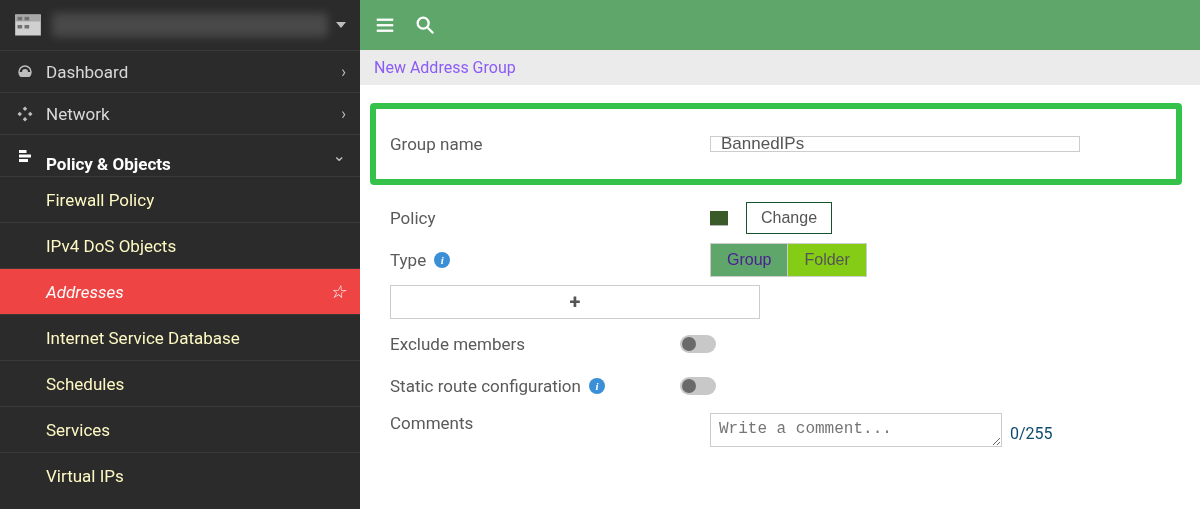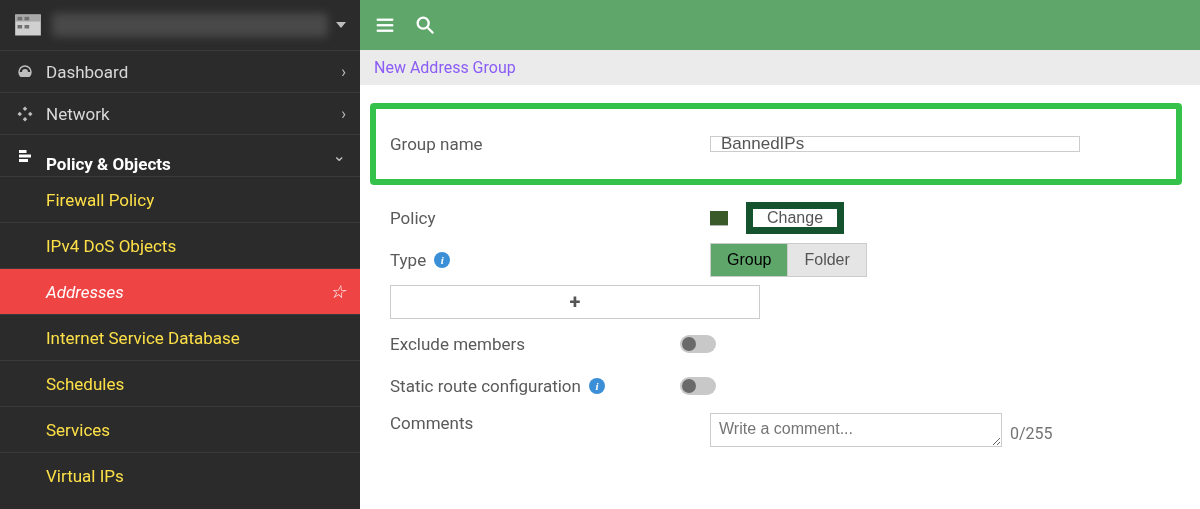--- a/index.html
+++ b/index.html
@@ -73,21 +73,21 @@
 
   .sub-item {
     height: 46px;
     display: flex;
     align-items: center;
     padding-left: 46px;
     padding-right: 14px;
     cursor: pointer;
     border-top: 1px solid #3a3a3a;
     font-size: 17px;
-    color: #fde047;
+    color: #fef9c3;
   }
   .sub-item .lbl { flex: 1; }
   .sub-item.active {
     background: #ef4444;
     color: #fff;
     font-style: italic;
   }
   .star { color: #fff; font-size: 18px; }
 
   
@@ -157,42 +157,42 @@
   .swatch {
     width: 18px; height: 14px;
     background: #3a5a2a;
     display: inline-block;
     margin-right: 10px;
     box-shadow: 0 1px 0 rgba(0,0,0,0.3);
   }
   .btn {
     height: 32px;
     padding: 0 14px;
-    border: 7px solid #14532d;
+    border: 1px solid #14532d;
     background: #fff;
     font-size: 16px;
     color: #555;
     cursor: pointer;
   }
   .seg {
     display: inline-flex;
     border: 1px solid #ccc;
   }
   .seg .seg-btn {
     height: 32px;
     padding: 0 16px;
     border: none;
     border-right: 1px solid #ccc;
-    background: #e5e5e5;
+    background: #84cc16;
     font-size: 16px;
     color: #555;
     cursor: pointer;
   }
   .seg .seg-btn:last-child { border-right: none; }
-  .seg .seg-btn.active { background: #5fa66b; color: #000000; }
+  .seg .seg-btn.active { background: #5fa66b; color: #4c1d95; }
 
   .members-add {
     flex: 1;
     height: 34px;
     border: 1px solid #ccc;
     display: flex;
     align-items: center;
     justify-content: center;
     font-size: 20px;
     font-weight: 700;
@@ -219,23 +219,23 @@
   }
 
   textarea.comment {
     width: 292px;
     height: 34px;
     padding: 6px 8px;
     font-size: 16px;
     color: #ef4444;
     border: 1px solid #ccc;
     resize: both;
-    font-family: Liberation Sans, sans-serif;
-  }
-  .count { font-size: 16px; color: #737373; align-self: flex-end; padding-bottom: 4px; }
+    font-family: Liberation Mono, monospace;
+  }
+  .count { font-size: 16px; color: #0c4a6e; align-self: flex-end; padding-bottom: 4px; }
 
   .info-ic {
     width: 16px; height: 16px; border-radius: 50%;
     background: #3b8fd6; color: #fff; font-size: 11px; font-weight: 700;
     display: inline-flex; align-items: center; justify-content: center;
     cursor: help;
     font-family: Georgia, serif;
     font-style: italic;
   }
 </style>

